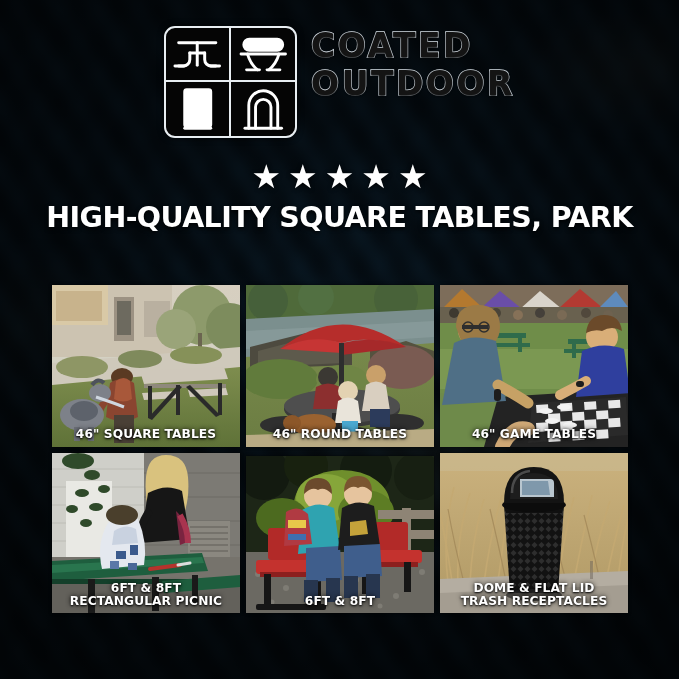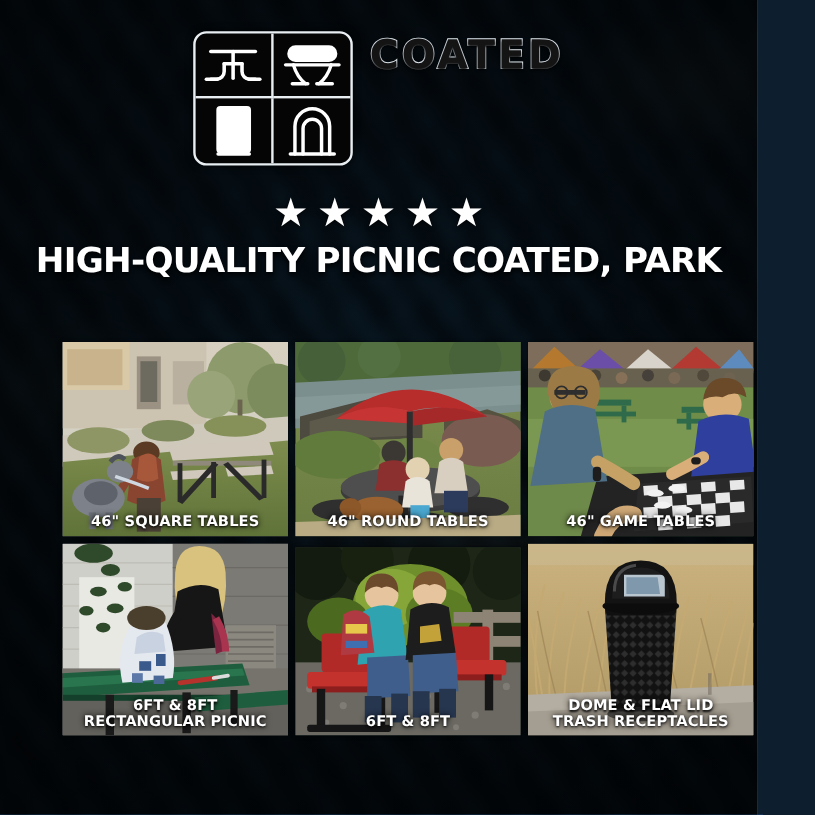--- a/index.html
+++ b/index.html
@@ -2,22 +2,22 @@
 <html><head>
 <meta charset="utf-8">
 <style>
   html,body{margin:0;padding:0;}
   body{
     width:679px;height:679px;overflow:hidden;
     font-family:"Liberation Sans", sans-serif;
     background:#0d1f2e;
   }
   .poster{
-    position:relative;width:631px;height:679px;overflow:hidden;
-    background:#3b82f6;
+    position:relative;width:679px;height:679px;overflow:hidden;
+    background:#15803d;
   }
   
   .bg-wrap{position:absolute;inset:0;overflow:hidden;}
   .bg-base{
     position:absolute;inset:-60px;
     background:
       radial-gradient(circle at 14% 10%, #1b4668 0%, rgba(27,70,104,0) 46%),
       radial-gradient(circle at 88% 16%, #1d4d72 0%, rgba(29,77,114,0) 44%),
       radial-gradient(circle at 80% 72%, #123249 0%, rgba(18,50,73,0) 50%),
       radial-gradient(circle at 22% 86%, #15394f 0%, rgba(21,57,79,0) 48%),
@@ -186,33 +186,34 @@
           <svg viewBox="0 0 64 56" fill="none" stroke="#ffffff" stroke-width="3" stroke-linecap="round" stroke-linejoin="round">
             <path d="M17 48 V24 a15 15 0 0 1 30 0 V48"></path>
             <path d="M24 48 V26 a8 8 0 0 1 16 0 V48"></path>
             <path d="M13 48 h38"></path>
           </svg>
         </div>
       </div>
 
       <div class="logo-text">
         <div class="logo-line">COATED</div>
+        <div class="logo-line">OUTDOOR</div>
       </div>
     </div>
 
     <div class="stars">
       <span class="star">★</span>
       <span class="star">★</span>
       <span class="star">★</span>
       <span class="star">★</span>
       <span class="star">★</span>
     </div>
 
     <div class="headline">
-      <div>HIGH-QUALITY PICNIC COATED, PARK</div>
+      <div>HIGH-QUALITY SQUARE TABLES, PARK</div>
     </div>
 
     <div class="grid">
 
       <div class="cell r1">
         <div class="scene">
           <svg viewBox="0 0 188 162" preserveAspectRatio="none" width="100%" height="100%">
             <defs>
               <linearGradient id="p1sky" x1="0" y1="0" x2="0" y2="1">
                 <stop offset="0" stop-color="#d7cfc0"></stop>

